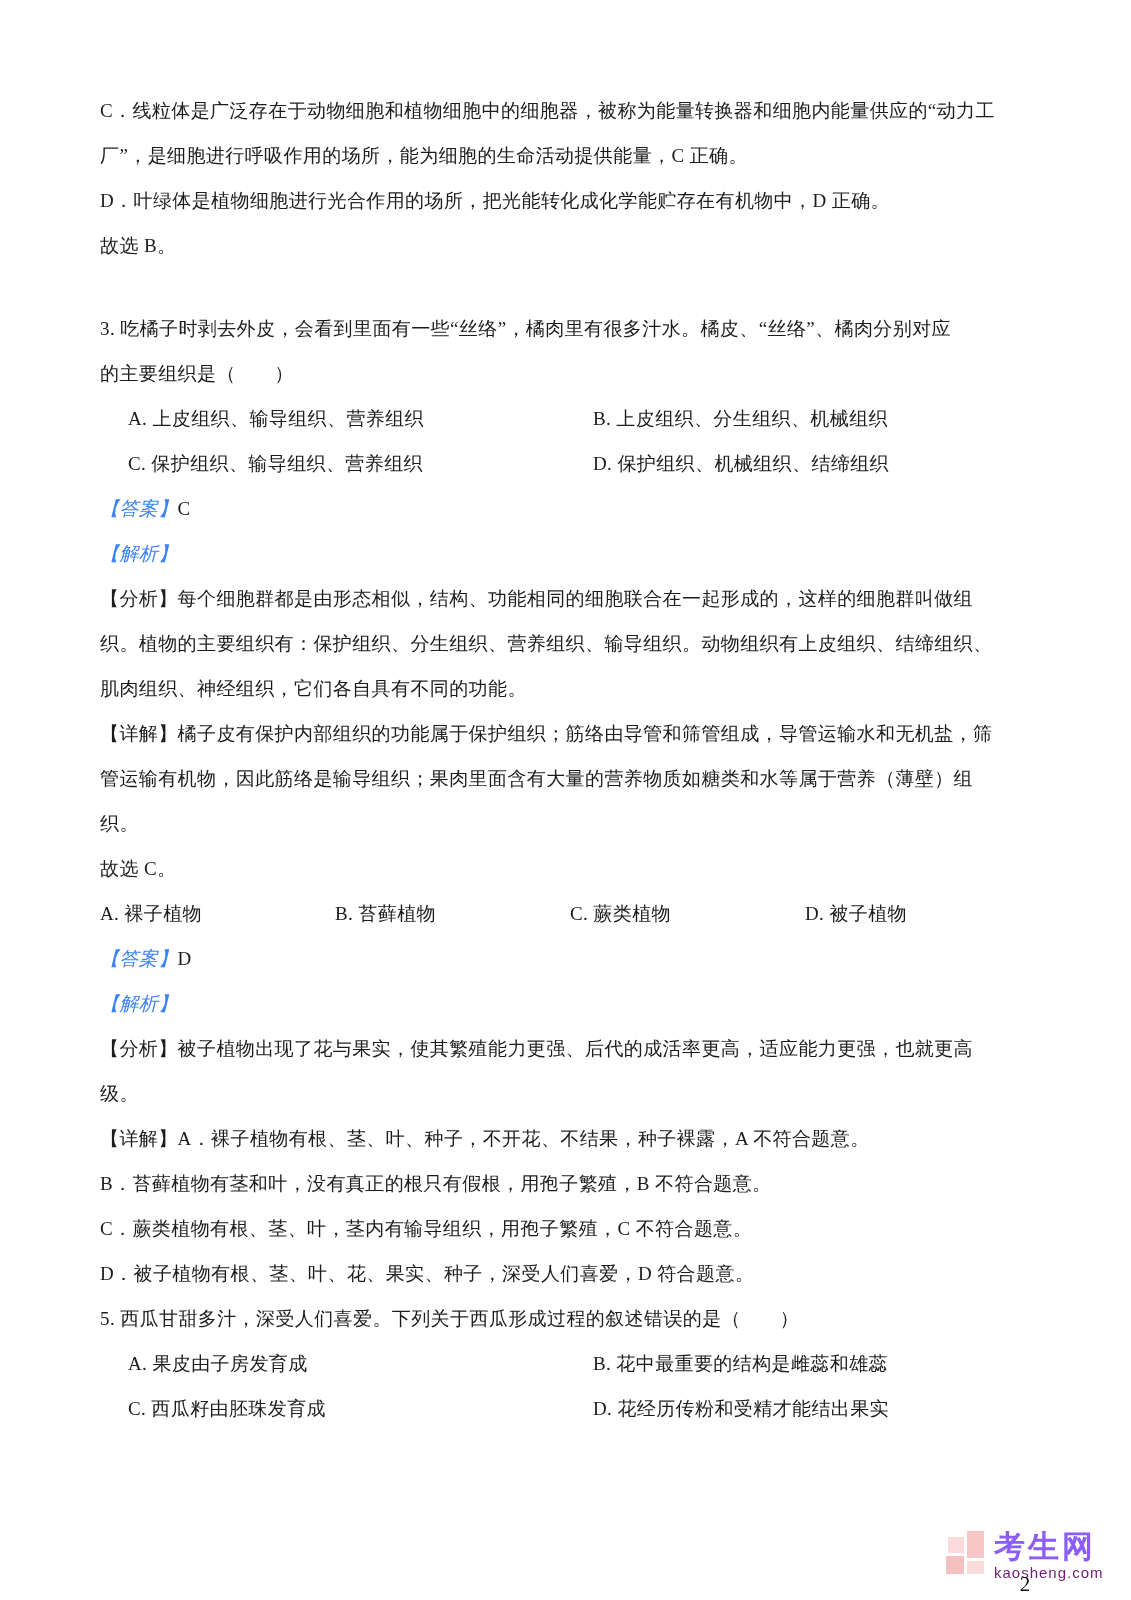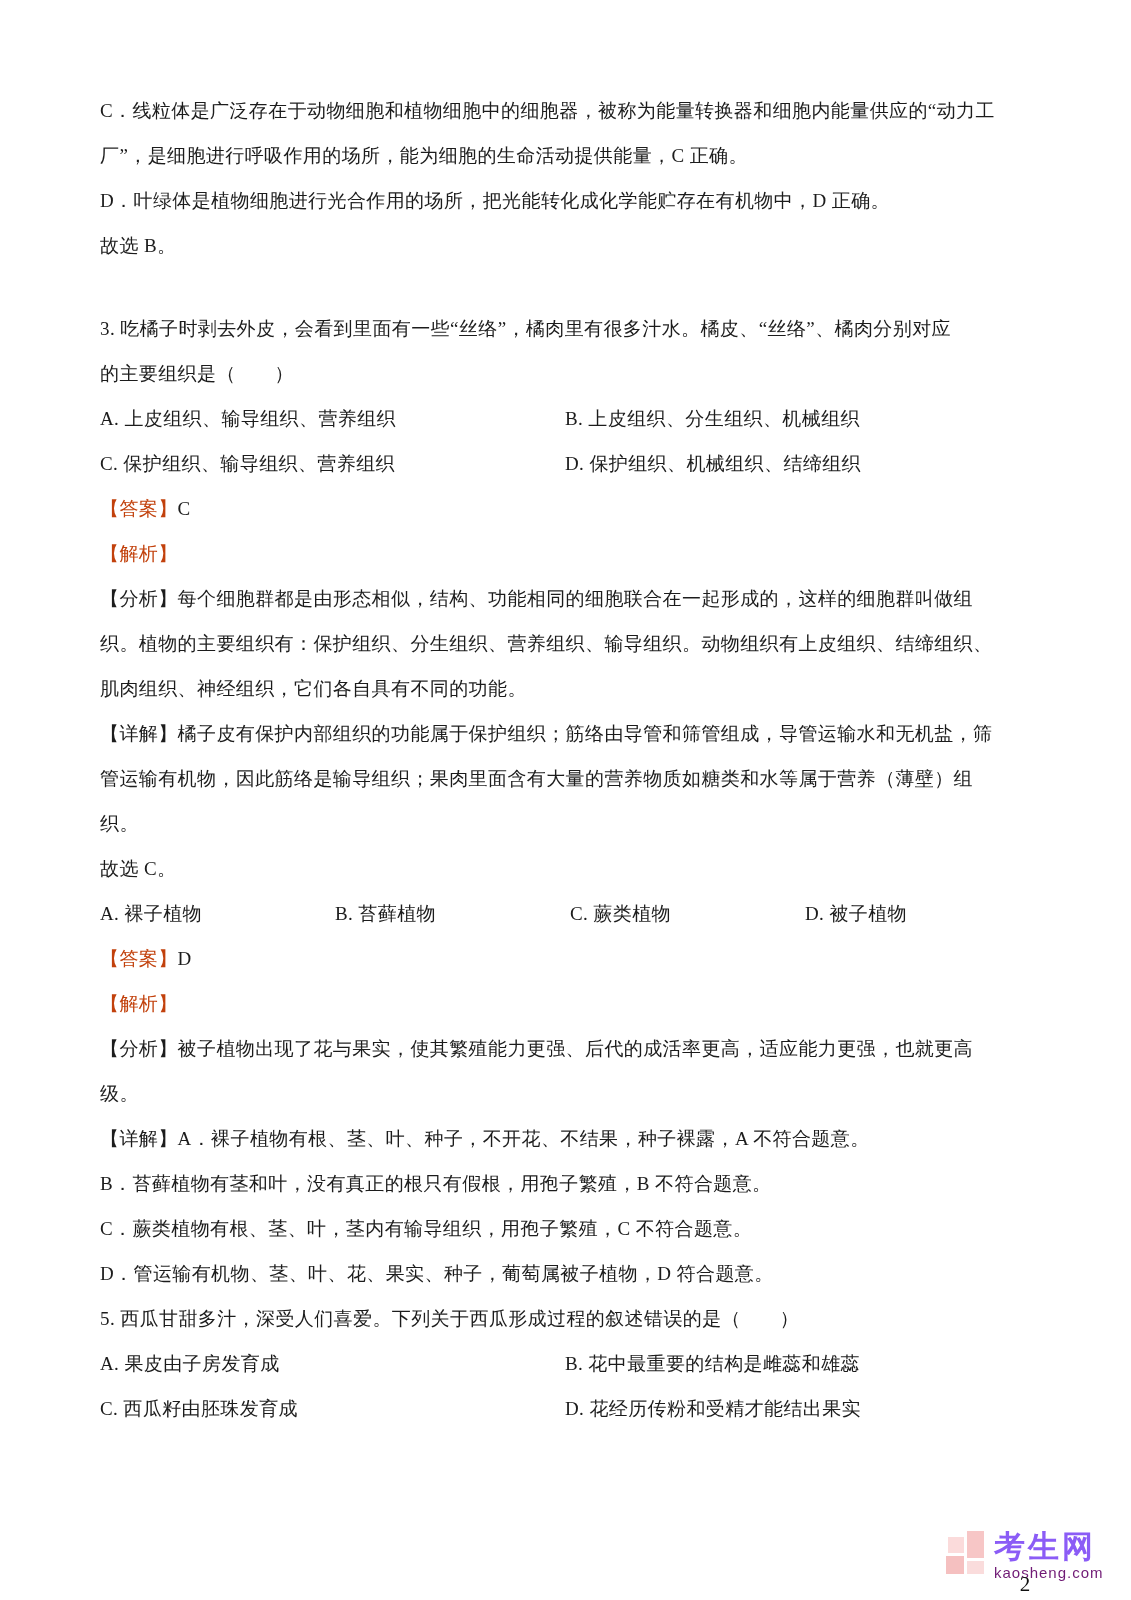--- a/index.html
+++ b/index.html
@@ -19,22 +19,22 @@
     width: 960px;
   }
   .ln {
     height: 45px;
     line-height: 45px;
     font-size: 19px;
     white-space: nowrap;
     letter-spacing: 0.4px;
   }
   .blank { height: 38px; }
-  .blue { color: #c2410c; }
-  .opt2-a { display: inline-block; width: 465px; }
+  .blue { color: #3b82f6; font-style: italic; }
+  .opt2-a { display: inline-block; width: 465px; margin-left: 28px; }
   .opt4 { display: inline-block; width: 235px; }
   .opt4:last-child { width: auto; }
 
   
   .wm-logo {
     position: absolute;
     left: 946px;
     top: 1531px;
     width: 40px;
     height: 50px;
@@ -117,21 +117,21 @@
       <span class="blue">【答案】</span><span>D</span>
     </div>
     <div class="ln">
       <span class="blue">【解析】</span>
     </div>
     <div class="ln">【分析】被子植物出现了花与果实，使其繁殖能力更强、后代的成活率更高，适应能力更强，也就更高</div>
     <div class="ln">级。</div>
     <div class="ln">【详解】A．裸子植物有根、茎、叶、种子，不开花、不结果，种子裸露，A 不符合题意。</div>
     <div class="ln">B．苔藓植物有茎和叶，没有真正的根只有假根，用孢子繁殖，B 不符合题意。</div>
     <div class="ln">C．蕨类植物有根、茎、叶，茎内有输导组织，用孢子繁殖，C 不符合题意。</div>
-    <div class="ln">D．管运输有机物、茎、叶、花、果实、种子，葡萄属被子植物，D 符合题意。</div>
+    <div class="ln">D．被子植物有根、茎、叶、花、果实、种子，深受人们喜爱，D 符合题意。</div>
 
     <div class="ln">5. 西瓜甘甜多汁，深受人们喜爱。下列关于西瓜形成过程的叙述错误的是（　　）</div>
     <div class="ln">
       <span class="opt2-a">A. 果皮由子房发育成</span><span>B. 花中最重要的结构是雌蕊和雄蕊</span>
     </div>
     <div class="ln">
       <span class="opt2-a">C. 西瓜籽由胚珠发育成</span><span>D. 花经历传粉和受精才能结出果实</span>
     </div>
 
   </div>

